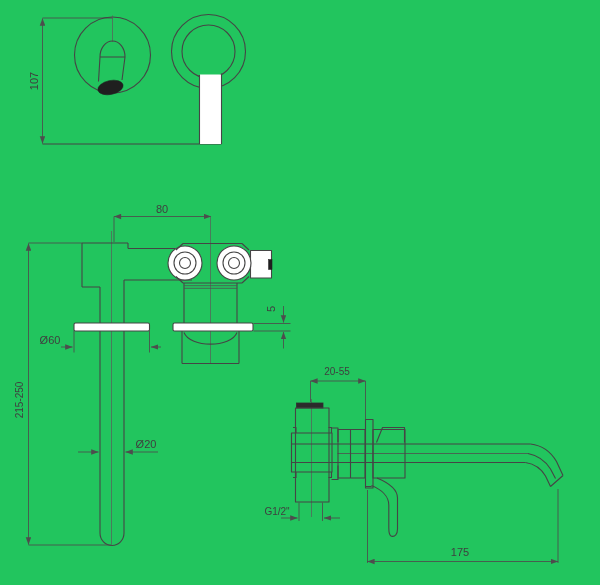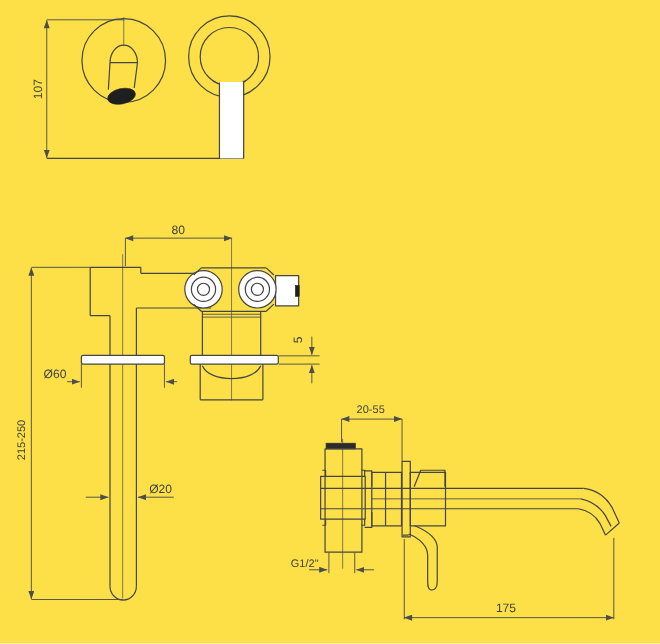--- a/index.html
+++ b/index.html
@@ -1,16 +1,16 @@
 <!DOCTYPE html>
 <html><head>
 <meta charset="utf-8">
 <style>
   html,body{margin:0;padding:0;background:#ffffff;}
-  #stage{position:relative;width:600px;height:585px;background:#fde047;overflow:hidden;
+  #stage{position:relative;width:600px;height:585px;background:#22c55e;overflow:hidden;
          font-family:"Liberation Sans", sans-serif;}
   svg{position:absolute;top:0;left:0;}
   .outline{fill:none;stroke:#454545;stroke-width:1.1;stroke-linejoin:round;}
   .outline-w{fill:#ffffff;stroke:#454545;stroke-width:1.1;stroke-linejoin:round;}
   .thin{fill:none;stroke:#4f4f4f;stroke-width:0.8;}
   .cl{fill:none;stroke:#5a5a5a;stroke-width:0.7;}
   .dim{fill:none;stroke:#4d4d4d;stroke-width:0.85;}
   .dark{fill:#1f1f1f;stroke:#1f1f1f;stroke-width:0.5;}
   .cap{fill:#2b2b2b;stroke:#303030;stroke-width:0.8;}
   .mask{fill:#ffffff;stroke:none;}

